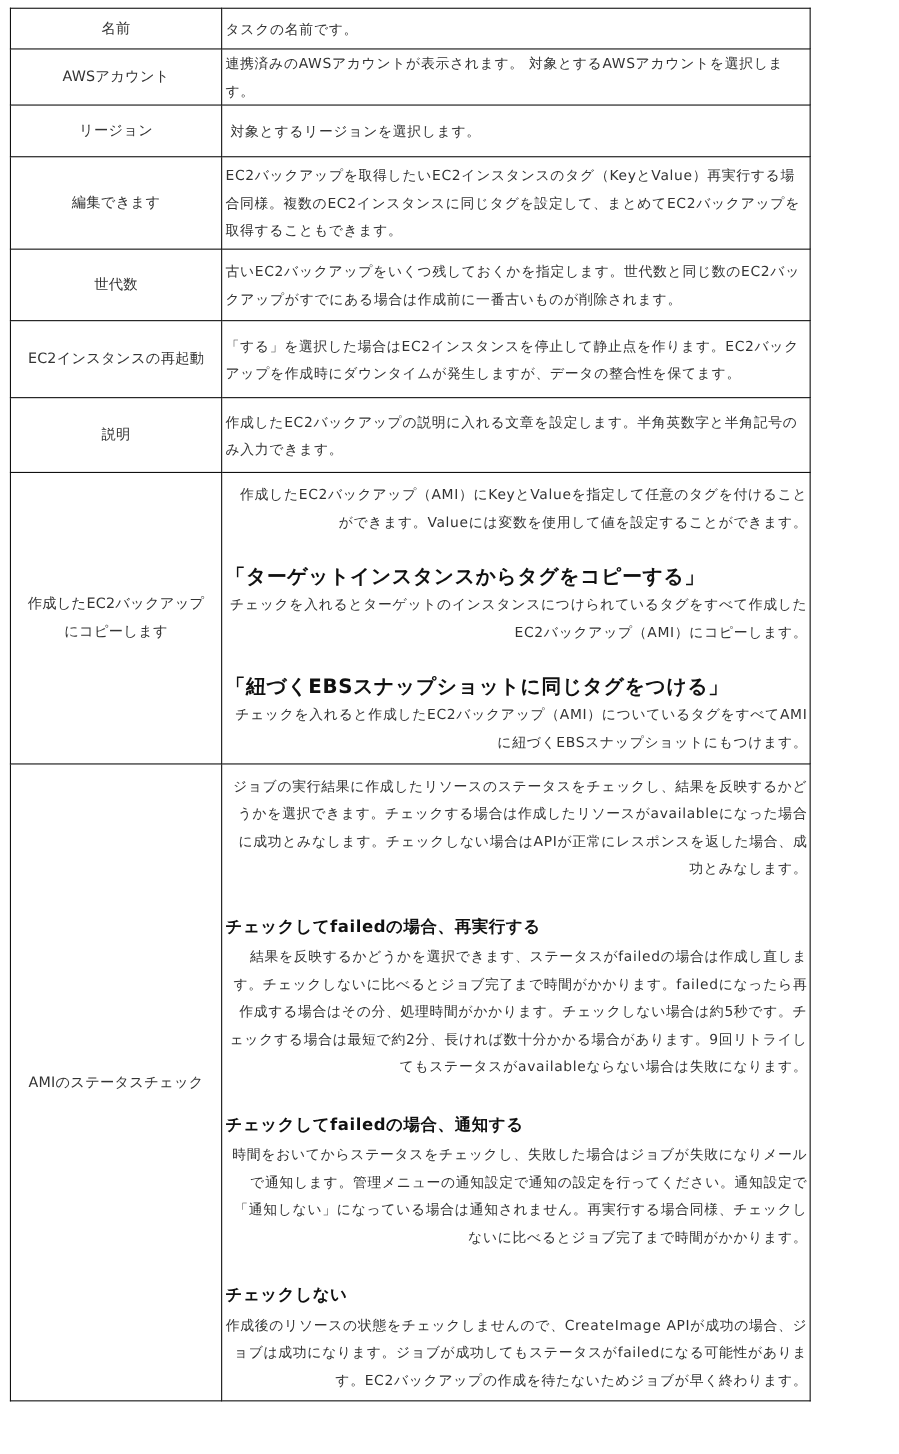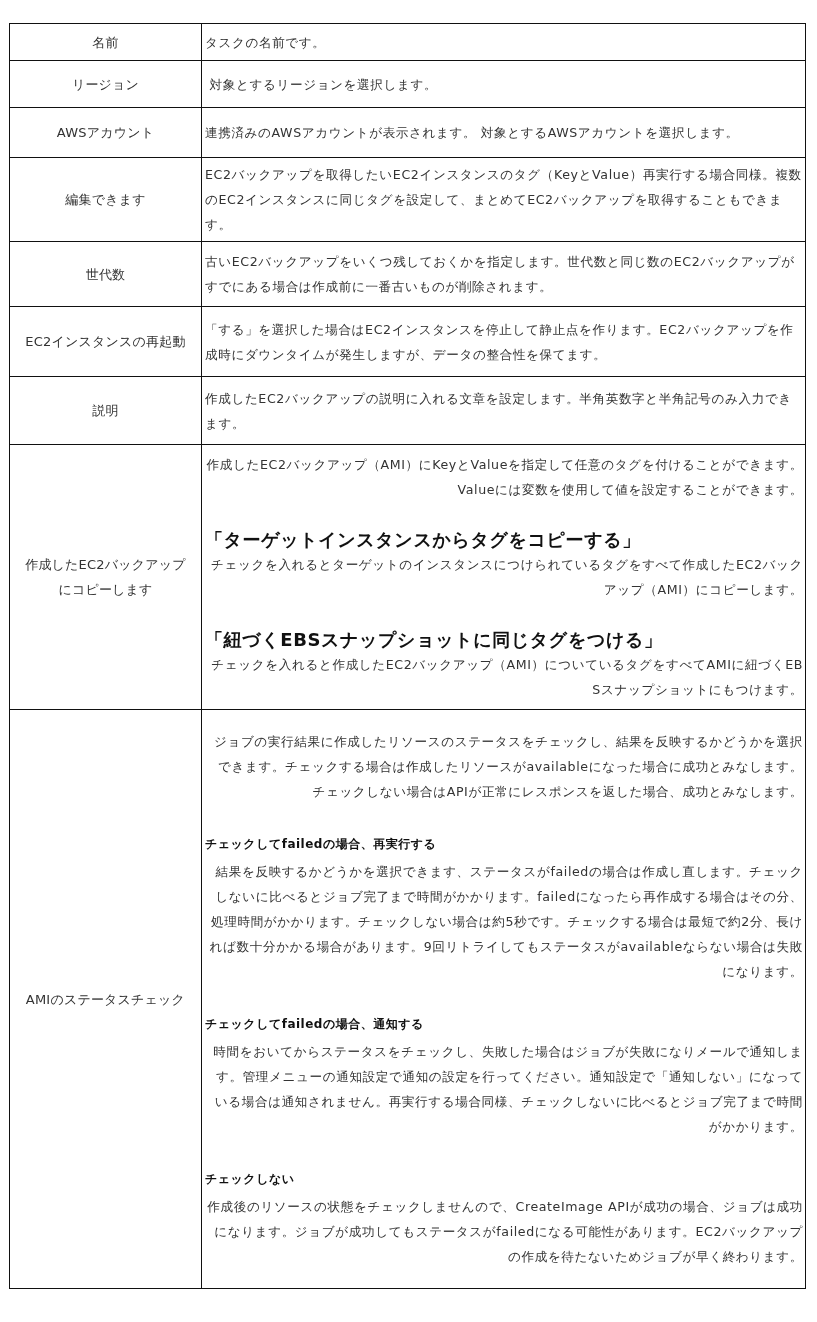--- a/index.html
+++ b/index.html
@@ -1,52 +1,52 @@
 <!DOCTYPE html>
 <html><head>
 <meta charset="utf-8">
 <style>
   html, body { margin: 0; padding: 0; background: #ffffff; }
   body { width: 817px; height: 1322px; position: relative; overflow: hidden;
          font-family: "DejaVu Sans", "Liberation Sans", sans-serif; color: #333333; }
-  .spec-table { position: absolute; left: 9px; top: 23px; width: 797px;
+  .spec-table { position: absolute; left: 9px; top: 7px; width: 728px;
                 border-collapse: collapse; table-layout: fixed; }
   .spec-table td { border: 1.5px solid #111111; padding: 0; vertical-align: middle; }
   .col-label { width: 192px; }
   .label-cell { text-align: center; font-size: 13px; line-height: 25px; color: #333333;
                 padding: 0 2px !important; letter-spacing: 0.2px; }
   .desc-cell { font-size: 12.6px; line-height: 25px; color: #333333;
                padding: 0 2px 0 3px !important; letter-spacing: 0.6px; word-break: break-all; }
   .para { margin: 0; text-align: right; }
   .gap { height: 25px; }
   .sub-heading { margin: 0; font-weight: bold; color: #111111; font-size: 18px; line-height: 25px; }
-  .big-heading { margin: 0; font-weight: bold; color: #111111; font-size: 12px; line-height: 30px; letter-spacing: 0.5px; }
+  .big-heading { margin: 0; font-weight: bold; color: #111111; font-size: 15px; line-height: 30px; letter-spacing: 0.5px; }
   .pad-top { padding-top: 2px !important; }
   .pad-bot { padding-bottom: 2px !important; }
 </style>
 </head>
 <body>
 
 <table class="spec-table">
   <colgroup>
       <col class="col-label">
       <col>
     </colgroup>
   <tbody>
     <tr style="height:37px">
       <td class="label-cell">名前</td>
       <td class="desc-cell">タスクの名前です。</td>
     </tr>
+    <tr style="height:50px">
+      <td class="label-cell">AWSアカウント</td>
+      <td class="desc-cell">連携済みのAWSアカウントが表示されます。 対象とするAWSアカウントを選択します。</td>
+    </tr>
     <tr style="height:47px">
       <td class="label-cell">リージョン</td>
       <td class="desc-cell" style="white-space:pre"> 対象とするリージョンを選択します。</td>
-    </tr>
-    <tr style="height:50px">
-      <td class="label-cell">AWSアカウント</td>
-      <td class="desc-cell">連携済みのAWSアカウントが表示されます。 対象とするAWSアカウントを選択します。</td>
     </tr>
     <tr style="height:84px">
       <td class="label-cell">編集できます</td>
       <td class="desc-cell">EC2バックアップを取得したいEC2インスタンスのタグ（KeyとValue）再実行する場合同様。複数のEC2インスタンスに同じタグを設定して、まとめてEC2バックアップを取得することもできます。</td>
     </tr>
     <tr style="height:65px">
       <td class="label-cell">世代数</td>
       <td class="desc-cell">古いEC2バックアップをいくつ残しておくかを指定します。世代数と同じ数のEC2バックアップがすでにある場合は作成前に一番古いものが削除されます。</td>
     </tr>
     <tr style="height:70px">

